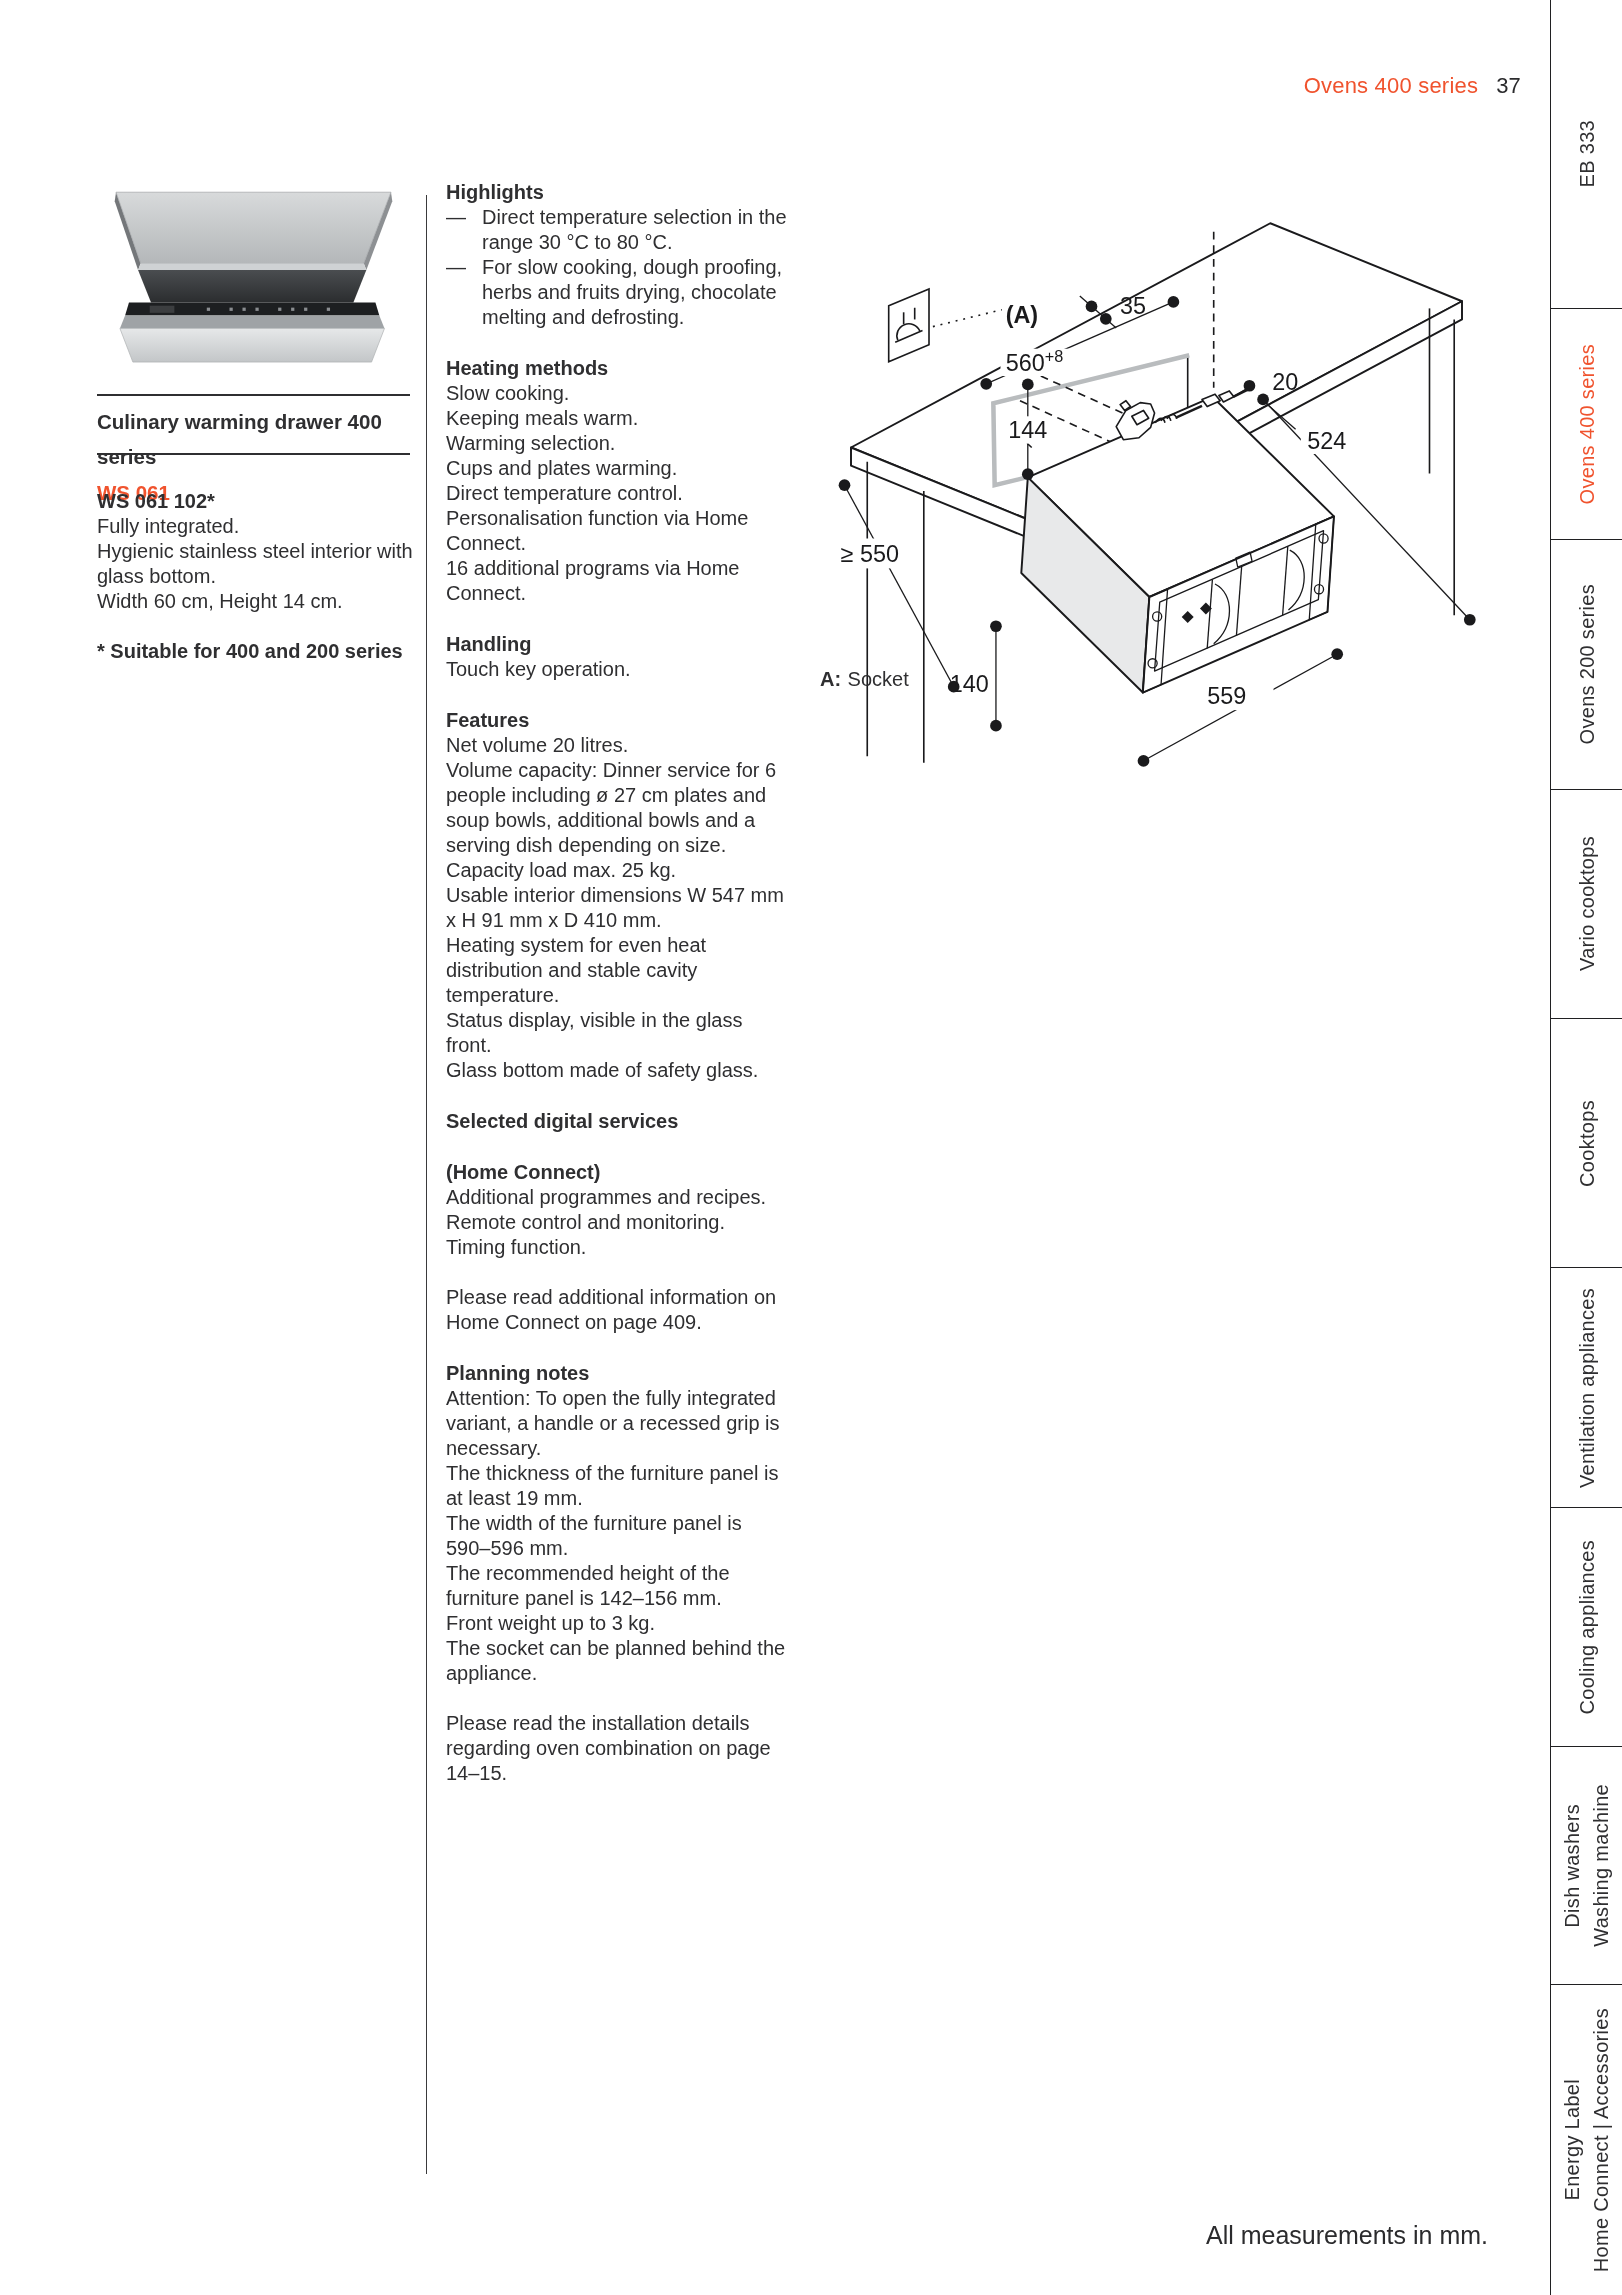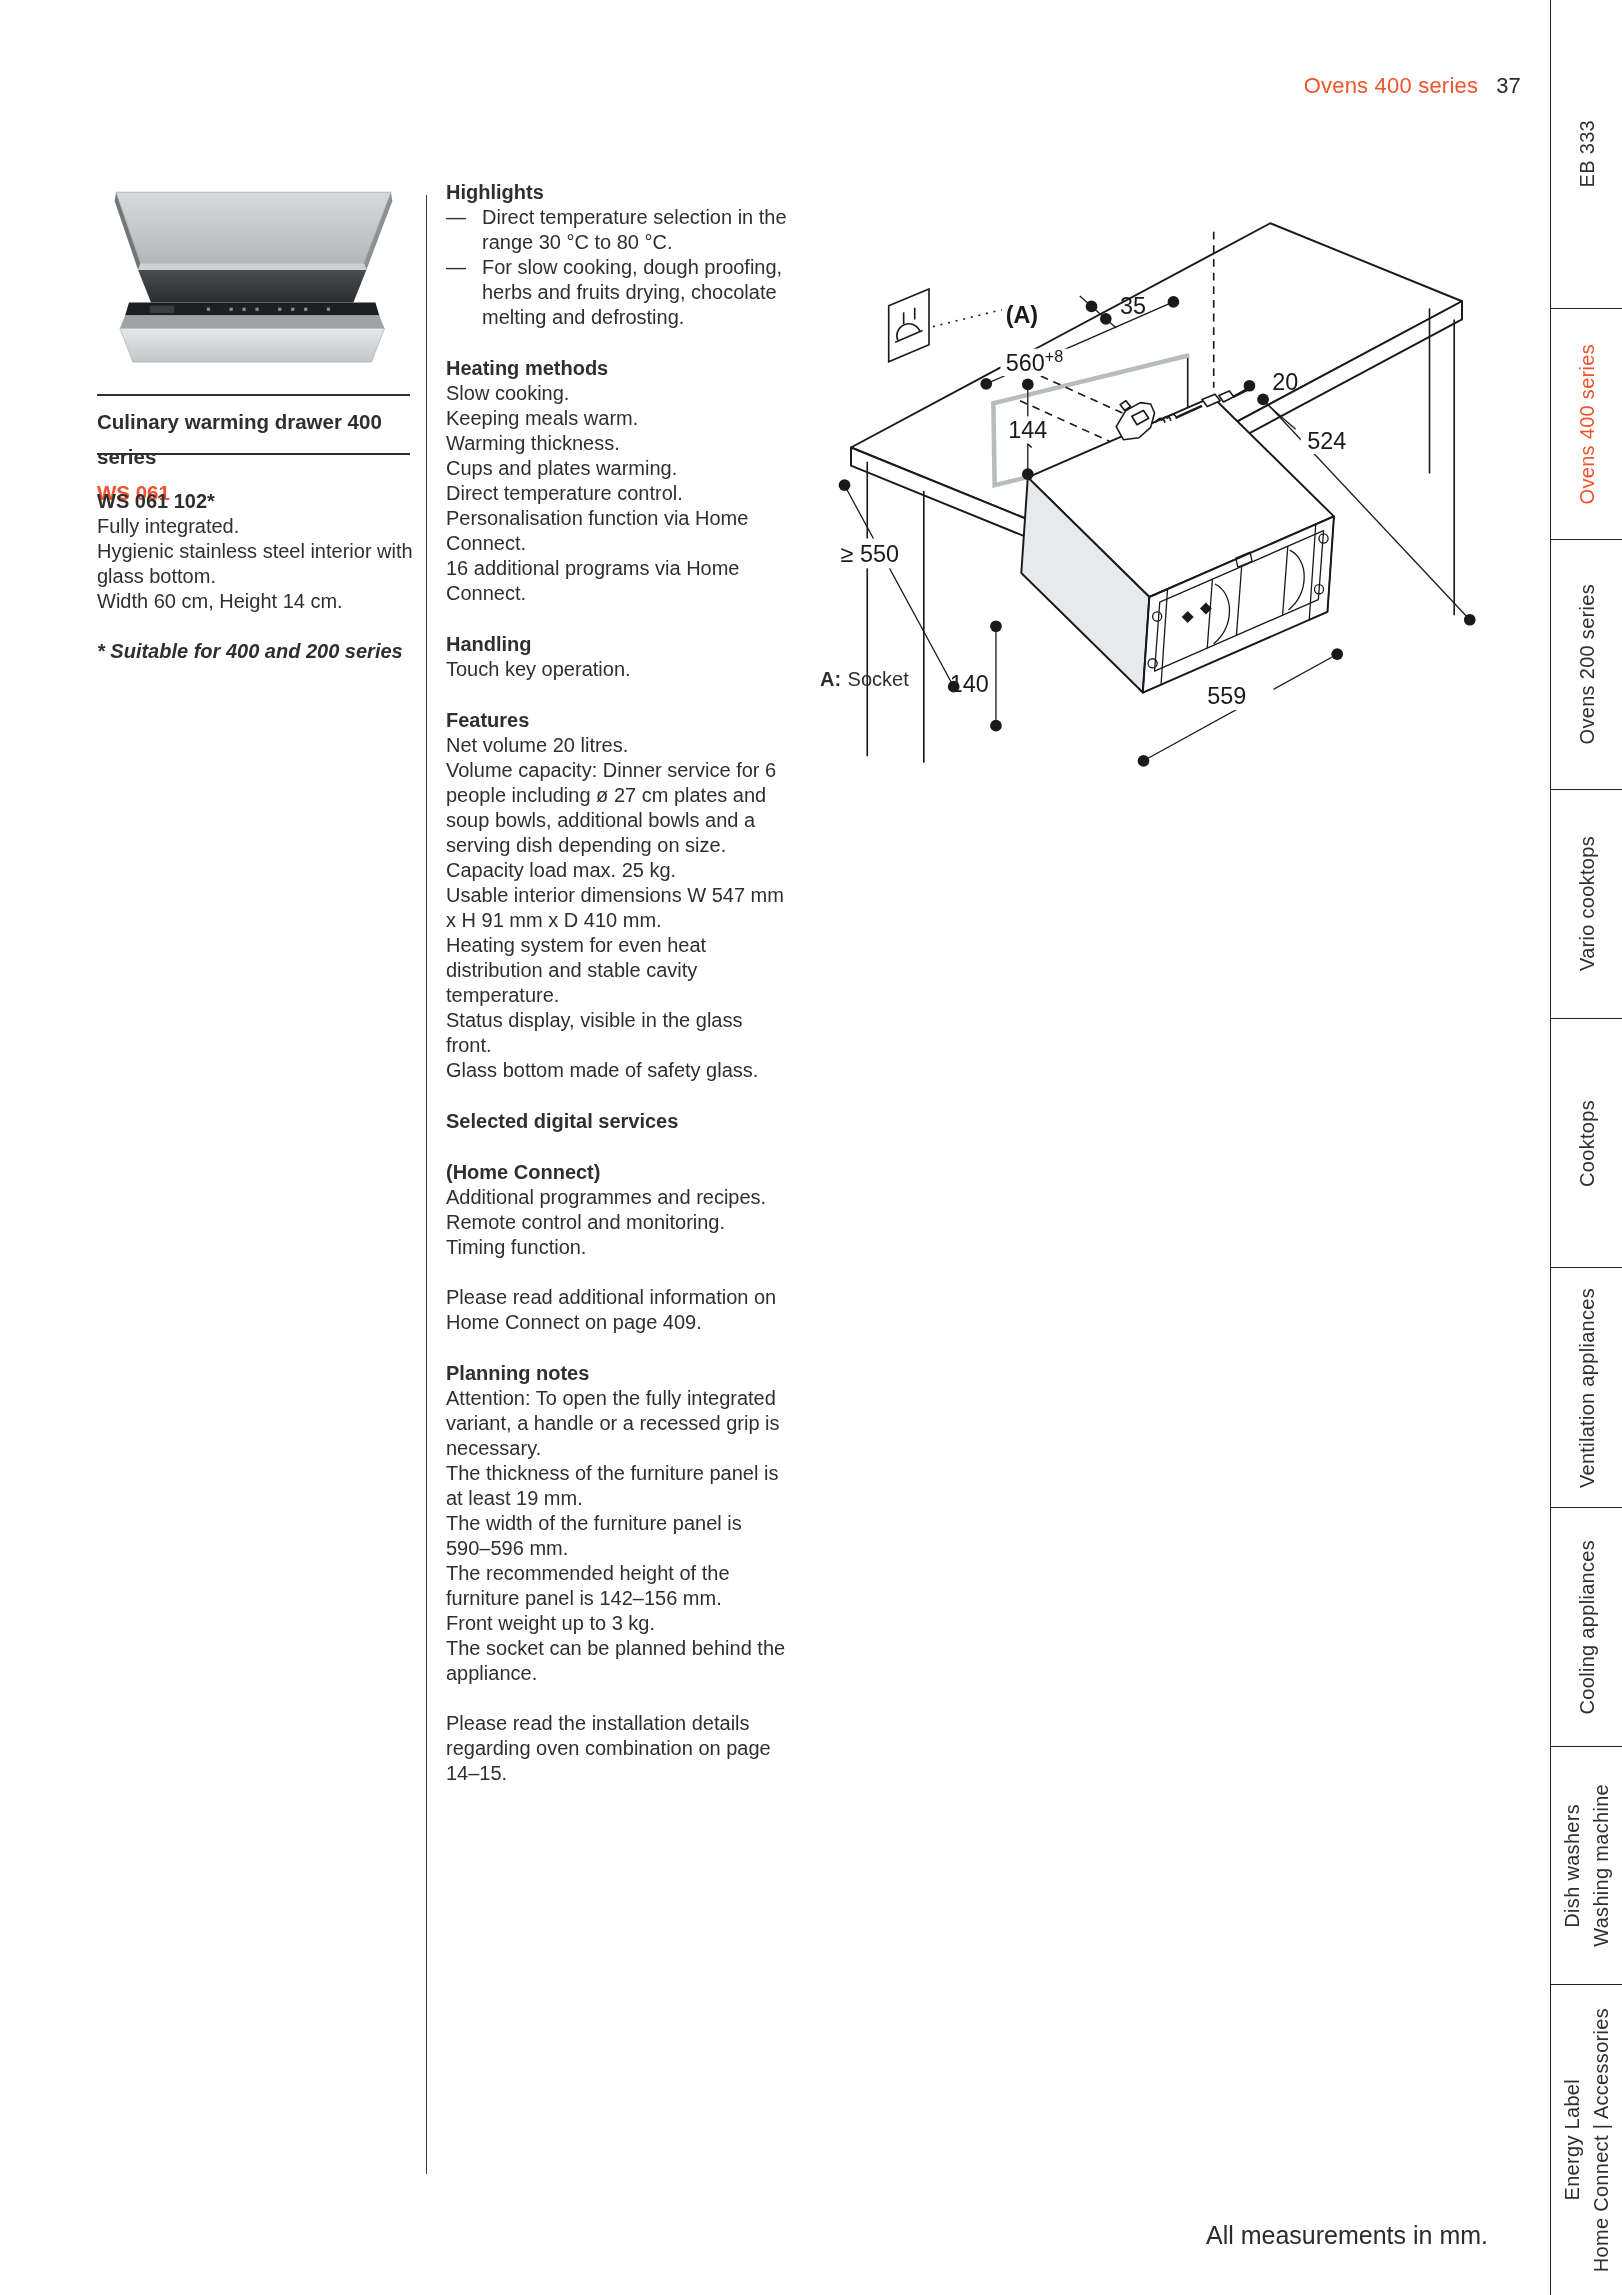--- a/index.html
+++ b/index.html
@@ -33,21 +33,21 @@
   .tab.active .vtxt { color:#f0532e; }
   
   .rule { position:absolute; height:1.9px; background:#2f2f31; }
   .col-divider { position:absolute; width:1.3px; background:#3a3a3c; }
   .product-title { position:absolute; left:97px; top:404px; width:322px;
     font-size:20.5px; line-height:35px; font-weight:700; }
   .product-title .model { color:#f0532e; margin-top:0.6px; }
   .product-block { position:absolute; left:97px; top:489px; width:328px;
     font-size:20px; line-height:25px; }
   .product-block .sku { font-weight:700; }
-  .product-block .footnote { font-weight:700; margin-top:25px;font-style:italic; }
+  .product-block .footnote { font-weight:700; margin-top:25px; }
   
   .specs { position:absolute; left:446px; top:180px; width:341px;
     font-size:20px; line-height:25px; }
   .specs h3 { font-size:20px; line-height:25px; font-weight:700; }
   .specs section + section h3 { margin-top:26px; }
   .bullet-row { display:flex; }
   .bullet-row .dash { flex:0 0 36px; }
   .bullet-row .btxt { flex:1 1 auto; }
   .specs .note { margin-top:25px; }
   
@@ -168,21 +168,21 @@
       <div class="bullet-row">
         <span class="dash">—</span>
         <span class="btxt">For slow cooking, dough proofing, herbs and fruits drying, chocolate melting and defrosting.</span>
       </div>
     </section>
 
     <section>
       <h3>Heating methods</h3>
       <div>Slow cooking.</div>
       <div>Keeping meals warm.</div>
-      <div>Warming thickness.</div>
+      <div>Warming selection.</div>
       <div>Cups and plates warming.</div>
       <div>Direct temperature control.</div>
       <div>Personalisation function via Home Connect.</div>
       <div>16 additional programs via Home Connect.</div>
     </section>
 
     <section>
       <h3>Handling</h3>
       <div>Touch key operation.</div>
     </section>

